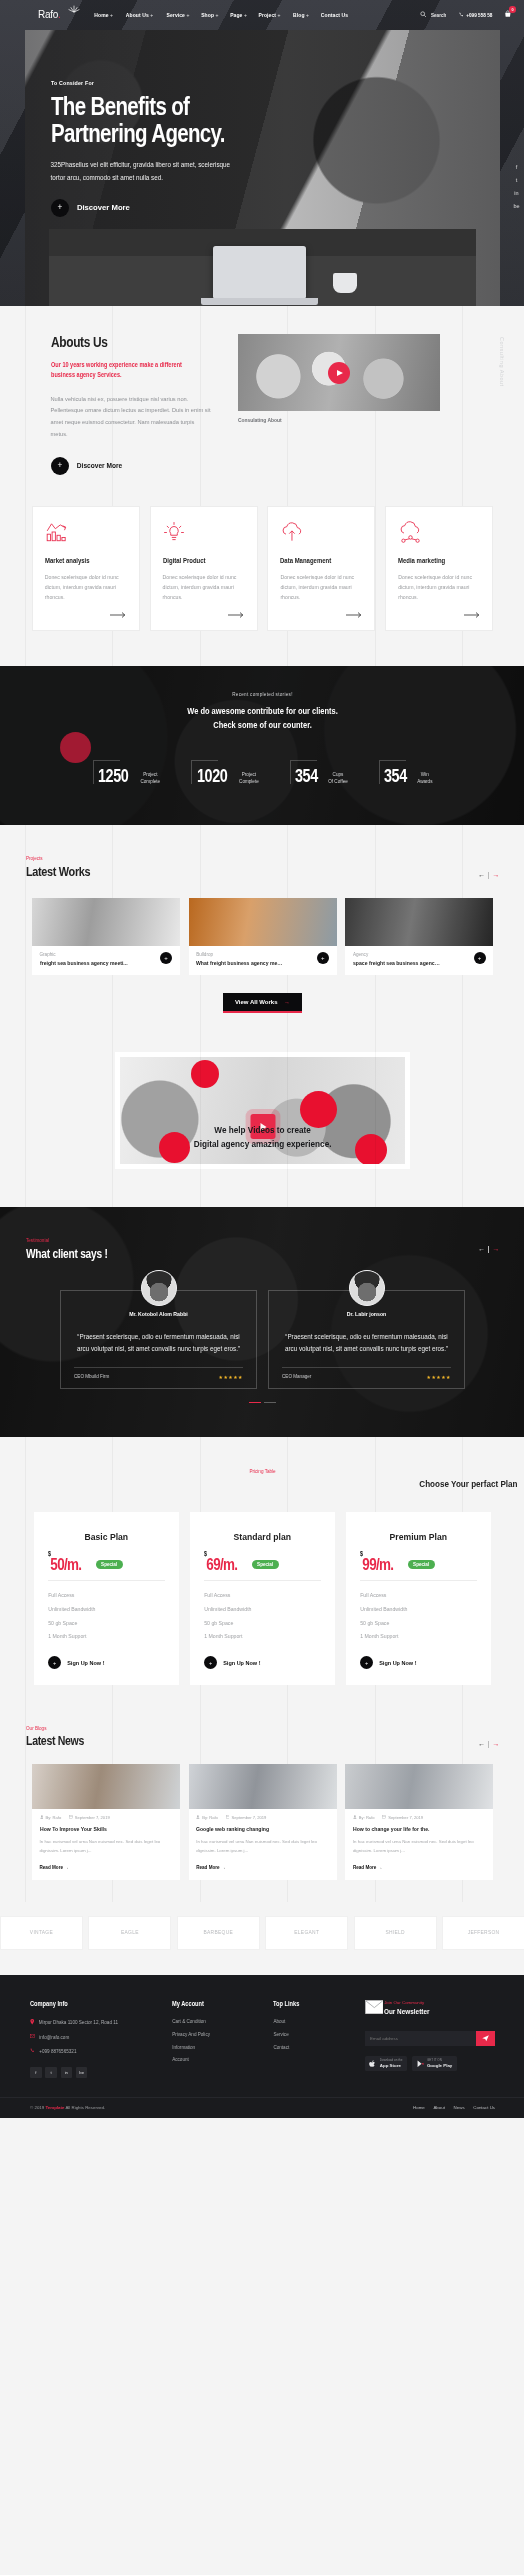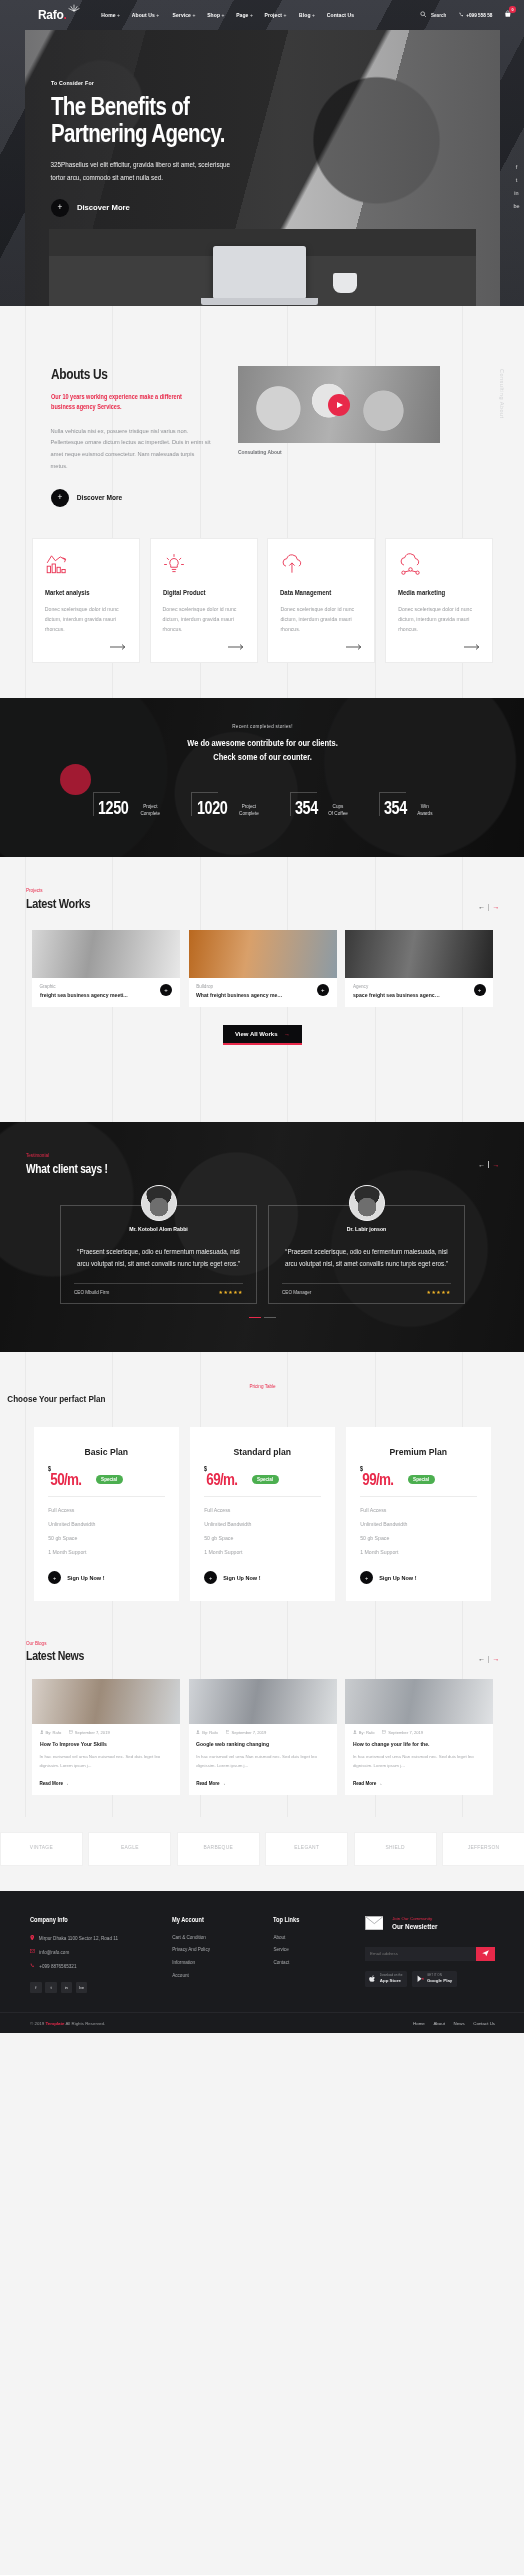--- a/index.html
+++ b/index.html
@@ -28,21 +28,21 @@
     position: absolute; inset: 0;
     background:
       linear-gradient(118deg, rgba(255,255,255,0.05) 0 12%, rgba(0,0,0,0.25) 12% 20%, rgba(255,255,255,0.04) 20% 34%, rgba(0,0,0,0.22) 34% 41%, rgba(255,255,255,0.05) 41% 57%, rgba(0,0,0,0.25) 57% 64%, rgba(255,255,255,0.03) 64% 79%, rgba(0,0,0,0.22) 79% 86%, rgba(255,255,255,0.05) 86% 100%),
       linear-gradient(#33353c,#24262b);
   }
   .topbar {
     position: relative; z-index: 6; height: 29.5px;
     display: flex; align-items: center; padding: 0 13px;
   }
   .logo {
-    position: relative; color: #fff; font-size: 12px; font-weight: 700;
+    position: relative; color: #fff; font-size: 10px; font-weight: 400;
     letter-spacing: -0.3px; margin-left: 25px; margin-right: 33px;
   }
   .logo .dot { color: #e8294a; }
   .logo .rays {
     position: absolute; left: 29.5px; top: -4.9px; width: 12px; height: 8.7px;
   }
   nav.mainnav { display: flex; gap: 9.3px; align-items: center; }
   nav.mainnav a {
     color: #fff; font-size: 5.7px; text-decoration: none; font-weight: 700;
     letter-spacing: 0.1px; white-space: nowrap;
@@ -135,21 +135,21 @@
     content:""; position:absolute; left:-12px; right:-12px; bottom:-6.6px; height: 6.6px;
     background: #c8cacf; border-radius: 0 0 2.2px 2.2px;
   }
   .hero-laptop .cup {
     position: absolute; left: 284px; bottom: 13px; width: 24px; height: 19.7px;
     background: #e7e8ea; border-radius: 2.2px 2.2px 7.7px 7.7px;
   }
 
   
   .section { position: relative; }
-  .about { background: #f4f4f4; padding: 60px 0 25px; }
+  .about { background: #f4f4f4; padding: 28px 0 25px; }
   .container { width: 476px; margin: 0 auto; position: relative; z-index: 3; }
   .about-row { display: flex; gap: 22px; }
   .about-left { width: 186px; padding-left: 26px; }
   .about-title { font-size: 14.2px; font-weight: 700; letter-spacing: -0.4px; transform: scaleX(.84); transform-origin: left; margin-bottom: 9.8px; }
   .about-tag {
     color: #e8294a; font-size: 6.3px; font-weight: 700; line-height: 1.65;
     transform: scaleX(.88); transform-origin: left; margin-bottom: 13px;
   }
   .about-par { color: #8d8f93; font-size: 5.7px; line-height: 2.05; margin-bottom: 16.4px; }
   .about-left .btn-round .txt { color: #111; font-size: 6.6px; }
@@ -338,21 +338,21 @@
   }
   .testi-role { color: #c8c9cb; font-size: 4.6px; }
   .stars { color: #f0b429; font-size: 4.9px; letter-spacing: 0.5px; }
   .dots { display: flex; gap: 2.7px; justify-content: center; margin-top: 13px; }
   .dots i { width: 12px; height: 1.6px; background: rgba(255,255,255,.3); display: block; }
   .dots i.on { background: #e8294a; }
 
   
   .pricing { background: #f4f4f4; padding: 32px 0 35px; position: relative; }
   .pr-eyebrow { text-align: center; color: #e8294a; font-size: 4.6px; margin-bottom: 4.9px; }
-  .pr-head { text-align: left; font-size: 9.3px; font-weight: 700; margin-bottom: 23px; }
+  .pr-head { text-align: right; font-size: 9.3px; font-weight: 700; margin-bottom: 23px; }
   .pr-head span { display: inline-block; transform: scaleX(.87); }
   .pr-grid { display: flex; gap: 11px; justify-content: center; }
   .pr-card { width: 145px; background: #fff; padding: 18.6px 14.2px 16.4px; text-align: left; }
   .pr-name { font-size: 9.8px; font-weight: 700; text-align: center; margin-bottom: 13px; transform: scaleX(.88); }
   .pr-price-row { display: flex; align-items: center; gap: 6.6px; margin-bottom: 6.6px; }
   .pr-price { color: #e8294a; font-size: 16.4px; font-weight: 700; letter-spacing: -0.8px; position: relative; transform: scaleX(.82); transform-origin: left; }
   .pr-price sup { font-size: 6.6px; top: -7.7px; position: relative; color: #111; }
   .pr-badge {
     background: #4caf50; color: #fff; font-size: 4.6px; padding: 2.2px 5.5px;
     border-radius: 5.5px; font-weight: 700;
@@ -753,20 +753,36 @@
   </section>
 
   <section class="section promo">
     <div class="grid-lines">
       <span style="left:24.6px"></span>
         <span style="left:112px"></span>
       <span style="left:200px"></span>
         <span style="left:287px"></span>
       <span style="left:375px"></span>
         <span style="left:462px"></span>
+    </div>
+    <div class="promo-card">
+      <div class="promo-inner">
+        <div class="ppl"></div>
+        <div class="promo-dot d1"></div>
+        <div class="promo-dot d2"></div>
+        <div class="promo-dot d3"></div>
+        <div class="promo-dot d4"></div>
+        <div class="promo-play">
+            <i></i>
+          </div>
+        <div class="promo-headline">
+          <span>We help Videos to create</span>
+          <span>Digital agency amazing experience.</span>
+        </div>
+      </div>
     </div>
   </section>
 
   <section class="testi">
     <div class="testi-bg"></div>
     <div class="testi-inner">
       <div class="testi-head">
         <div>
           <div class="eyebrow">Testimonial</div>
           <h2>What client says !</h2>
@@ -1038,21 +1054,21 @@
       </div>
 
       <div class="f-col c3">
         <div class="f-title">Top Links</div>
         <a class="f-link" href="#">About</a>
         <a class="f-link" href="#">Service</a>
         <a class="f-link" href="#">Contact</a>
       </div>
 
       <div class="f-col c4">
-        <div style="display:flex;gap:9px;align-items:flex-start;margin-bottom:6.6px">
+        <div style="display:flex;gap:1px;align-items:flex-start;margin-bottom:6.6px">
           <svg class="mail-ico" viewBox="0 0 34 26">
             <rect x="1" y="1" width="32" height="24" fill="#ffffff" stroke="#dcdcdc"></rect>
             <path d="M1.6 1.6 L17 14 L32.4 1.6" fill="none" stroke="#9a9c9f" stroke-width="1.4"></path>
           </svg>
           <div>
             <div class="news-eyebrow">Join Our Community</div>
             <div class="news-title">Our Newsletter</div>
           </div>
         </div>
         <div class="news-row">

